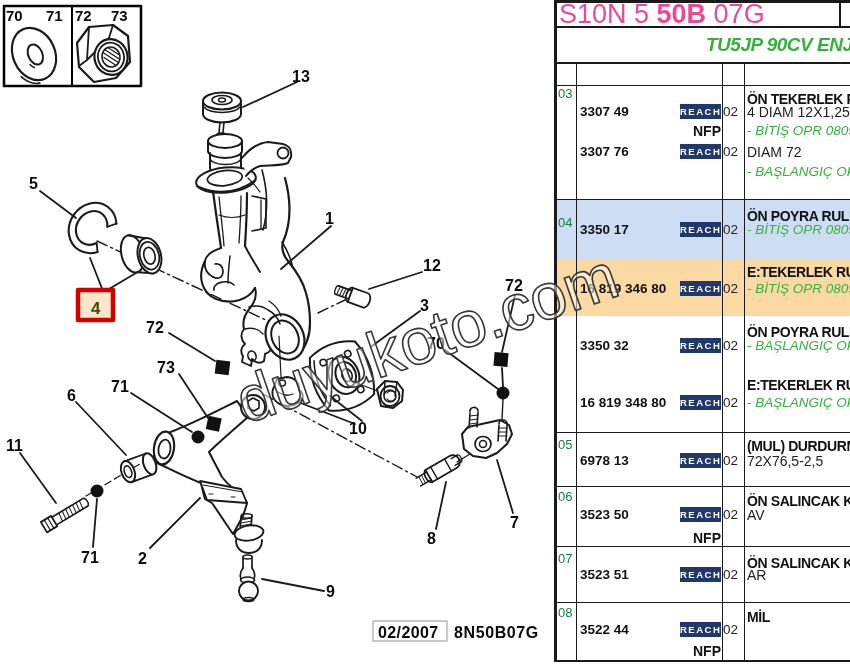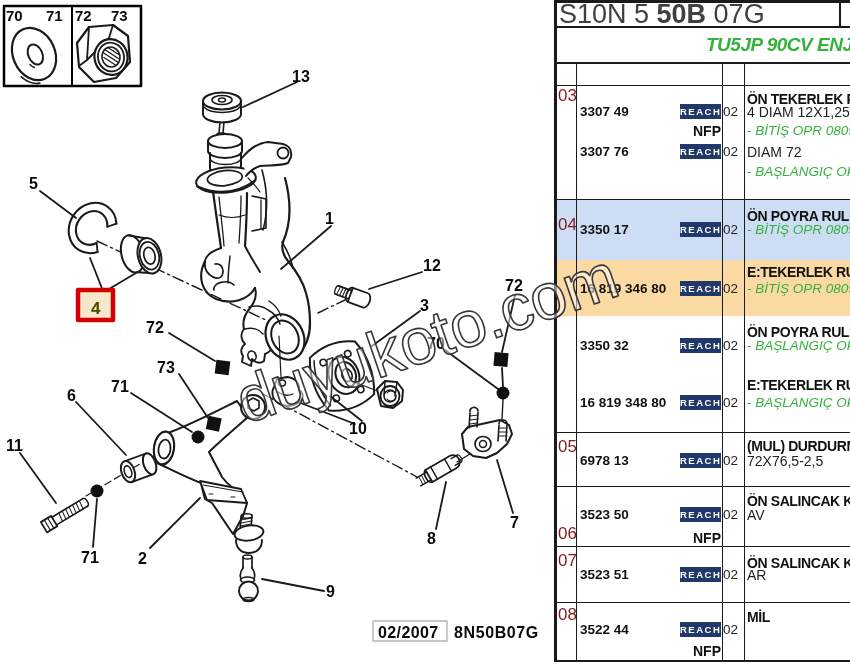--- a/index.html
+++ b/index.html
@@ -1,18 +1,18 @@
 <!DOCTYPE html>
 <html><head><meta charset="utf-8"><style>
 html,body{margin:0;padding:0;}
 body{width:850px;height:664px;position:relative;overflow:hidden;background:#fff;font-family:"Liberation Sans",sans-serif;}
 .a{position:absolute;}
 .hl{position:absolute;left:556px;width:294px;}
 .ln{position:absolute;background:#1a1a1a;}
-.rn{position:absolute;font-size:17px;color:#7f1d1d;left:558px;}
+.rn{position:absolute;font-size:13px;color:#15803d;left:558px;}
 .pn{position:absolute;font-weight:bold;font-size:13.5px;color:#111;left:580px;}
 .bd{position:absolute;left:680px;width:41px;height:15px;background:#21386b;color:#fff;font-weight:bold;font-size:9.5px;letter-spacing:1.5px;text-align:right;line-height:15.5px;}
 .q2{position:absolute;left:723px;font-size:13.5px;color:#222;}
 .d1{position:absolute;left:747px;font-weight:bold;font-size:14px;letter-spacing:-0.4px;color:#111;white-space:nowrap;}
 .d2{position:absolute;left:747px;font-size:14px;color:#222;white-space:nowrap;}
 .gr{position:absolute;left:747px;font-size:13.5px;font-style:italic;color:#35b13c;white-space:nowrap;}
 .nfp{position:absolute;left:675px;width:46px;text-align:right;font-weight:bold;font-size:14px;color:#111;}
 </style></head><body>
 
 <div class="hl" style="top:200px;height:60px;background:#cdddf3;"></div>
@@ -27,21 +27,21 @@
 <div class="ln" style="left:554px;top:199px;width:296px;height:1px;"></div>
 <div class="ln" style="left:554px;top:432px;width:296px;height:1px;"></div>
 <div class="ln" style="left:554px;top:486px;width:296px;height:1px;"></div>
 <div class="ln" style="left:554px;top:546px;width:296px;height:1px;"></div>
 <div class="ln" style="left:554px;top:602px;width:296px;height:1px;"></div>
 <div class="ln" style="left:554px;top:660px;width:296px;height:1.5px;"></div>
 <div class="ln" style="left:576px;top:63px;width:1px;height:598px;"></div>
 <div class="ln" style="left:722px;top:63px;width:1px;height:598px;"></div>
 <div class="ln" style="left:744px;top:63px;width:1px;height:598px;"></div>
 
-<div class="a" style="left:559px;top:-1px;font-size:27px;color:#404040;">S10N 5 <b>50B</b> 07G</div>
+<div class="a" style="left:559px;top:-1px;font-size:27px;color:#ec4899;">S10N 5 <b>50B</b> 07G</div>
 <div class="a" style="left:706px;top:34px;font-size:19px;letter-spacing:-0.5px;font-weight:bold;font-style:italic;color:#35b13c;white-space:nowrap;">TU5JP 90CV ENJEKSİYON</div>
 
 <div class="rn" style="top:86px;">03</div>
 <div class="d1" style="top:91px;">ÖN TEKERLEK PİMİ</div>
 <div class="pn" style="top:104px;">3307 49</div>
 <div class="bd" style="top:104px;">REACH</div>
 <div class="q2" style="top:104px;">02</div>
 <div class="d2" style="top:104px;">4 DIAM 12X1,25</div>
 <div class="nfp" style="top:123px;">NFP</div>
 <div class="gr" style="top:123px;">- BİTİŞ OPR 08090</div>
@@ -73,21 +73,21 @@
 <div class="q2" style="top:395px;">02</div>
 <div class="gr" style="top:395px;">- BAŞLANGIÇ OPR 0</div>
 
 <div class="rn" style="top:437px;">05</div>
 <div class="d1" style="top:438px;">(MUL) DURDURMA</div>
 <div class="pn" style="top:453px;">6978 13</div>
 <div class="bd" style="top:453px;">REACH</div>
 <div class="q2" style="top:453px;">02</div>
 <div class="d2" style="top:453px;">72X76,5-2,5</div>
 
-<div class="rn" style="top:489px;margin-top:35px;">06</div>
+<div class="rn" style="top:489px;">06</div>
 <div class="d1" style="top:493px;">ÖN SALINCAK KOLU</div>
 <div class="pn" style="top:507px;">3523 50</div>
 <div class="bd" style="top:507px;">REACH</div>
 <div class="q2" style="top:507px;">02</div>
 <div class="d2" style="top:507px;">AV</div>
 <div class="nfp" style="top:530px;">NFP</div>
 
 <div class="rn" style="top:551px;">07</div>
 <div class="d1" style="top:555px;">ÖN SALINCAK KOLU</div>
 <div class="pn" style="top:567px;">3523 51</div>

